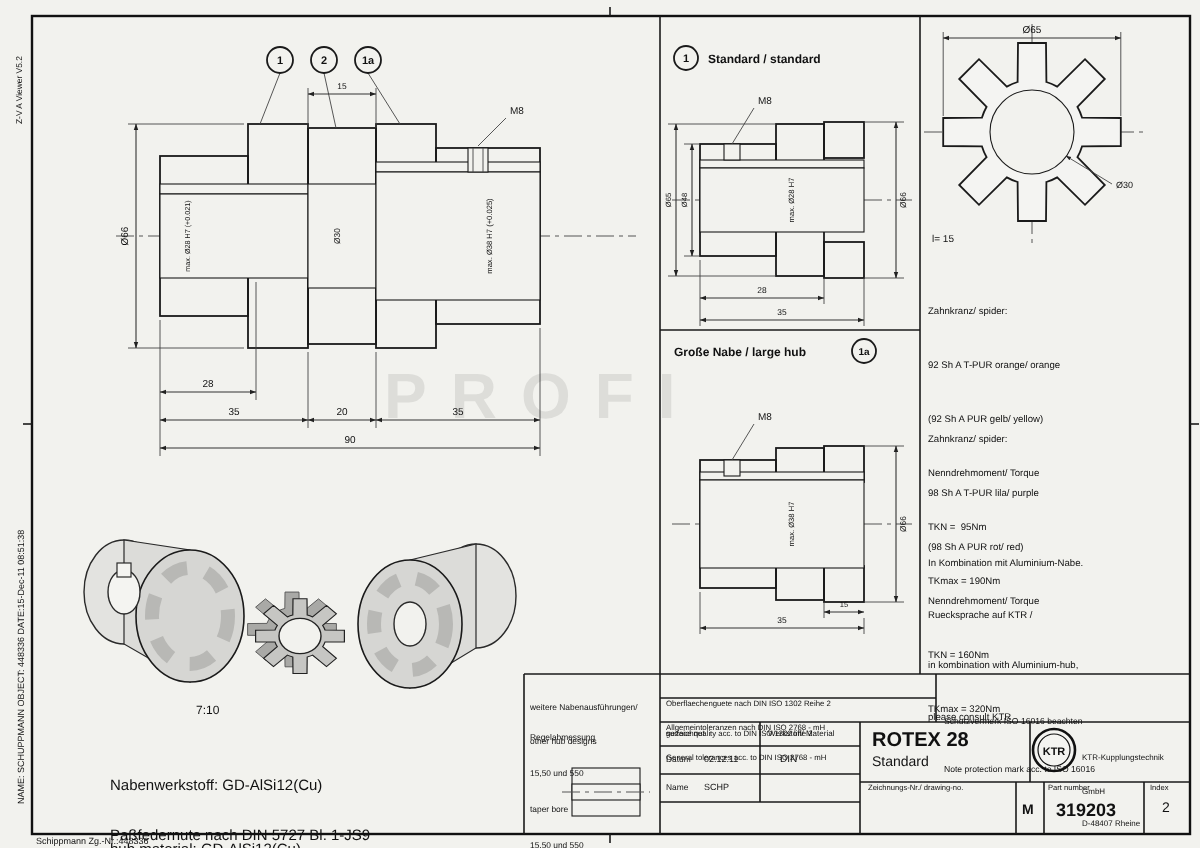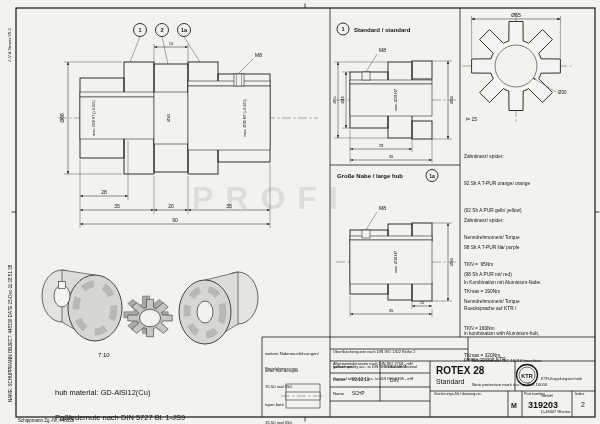--- a/index.html
+++ b/index.html
@@ -270,20 +270,21 @@
 </div>
 
 <div class="tblock" style="left:464px;top:262px;width:128px;font-size:4.8px;line-height:8.5px;">
   <div>In Kombination mit Aluminium-Nabe.</div>
   <div>Ruecksprache auf KTR /</div>
   <div>in kombination with Aluminium-hub,</div>
   <div>please consult KTR</div>
 </div>
 
 <div class="tblock" style="left:55px;top:367px;font-size:7.5px;line-height:10.5px;">
+  <div>Nabenwerkstoff: GD-AlSi12(Cu)</div>
   <div>hub material: GD-AlSi12(Cu)</div>
 </div>
 <div class="tblock" style="left:55px;top:392px;font-size:7.5px;line-height:10.5px;">
   <div>Paßfedernute nach DIN 5727 Bl. 1-JS9</div>
   
 </div>
 
 <div class="tblock" style="left:265px;top:340px;font-size:4.2px;line-height:5.5px;">
   <div>weitere Nabenausführungen/</div>
   <div>other hub designs</div>

